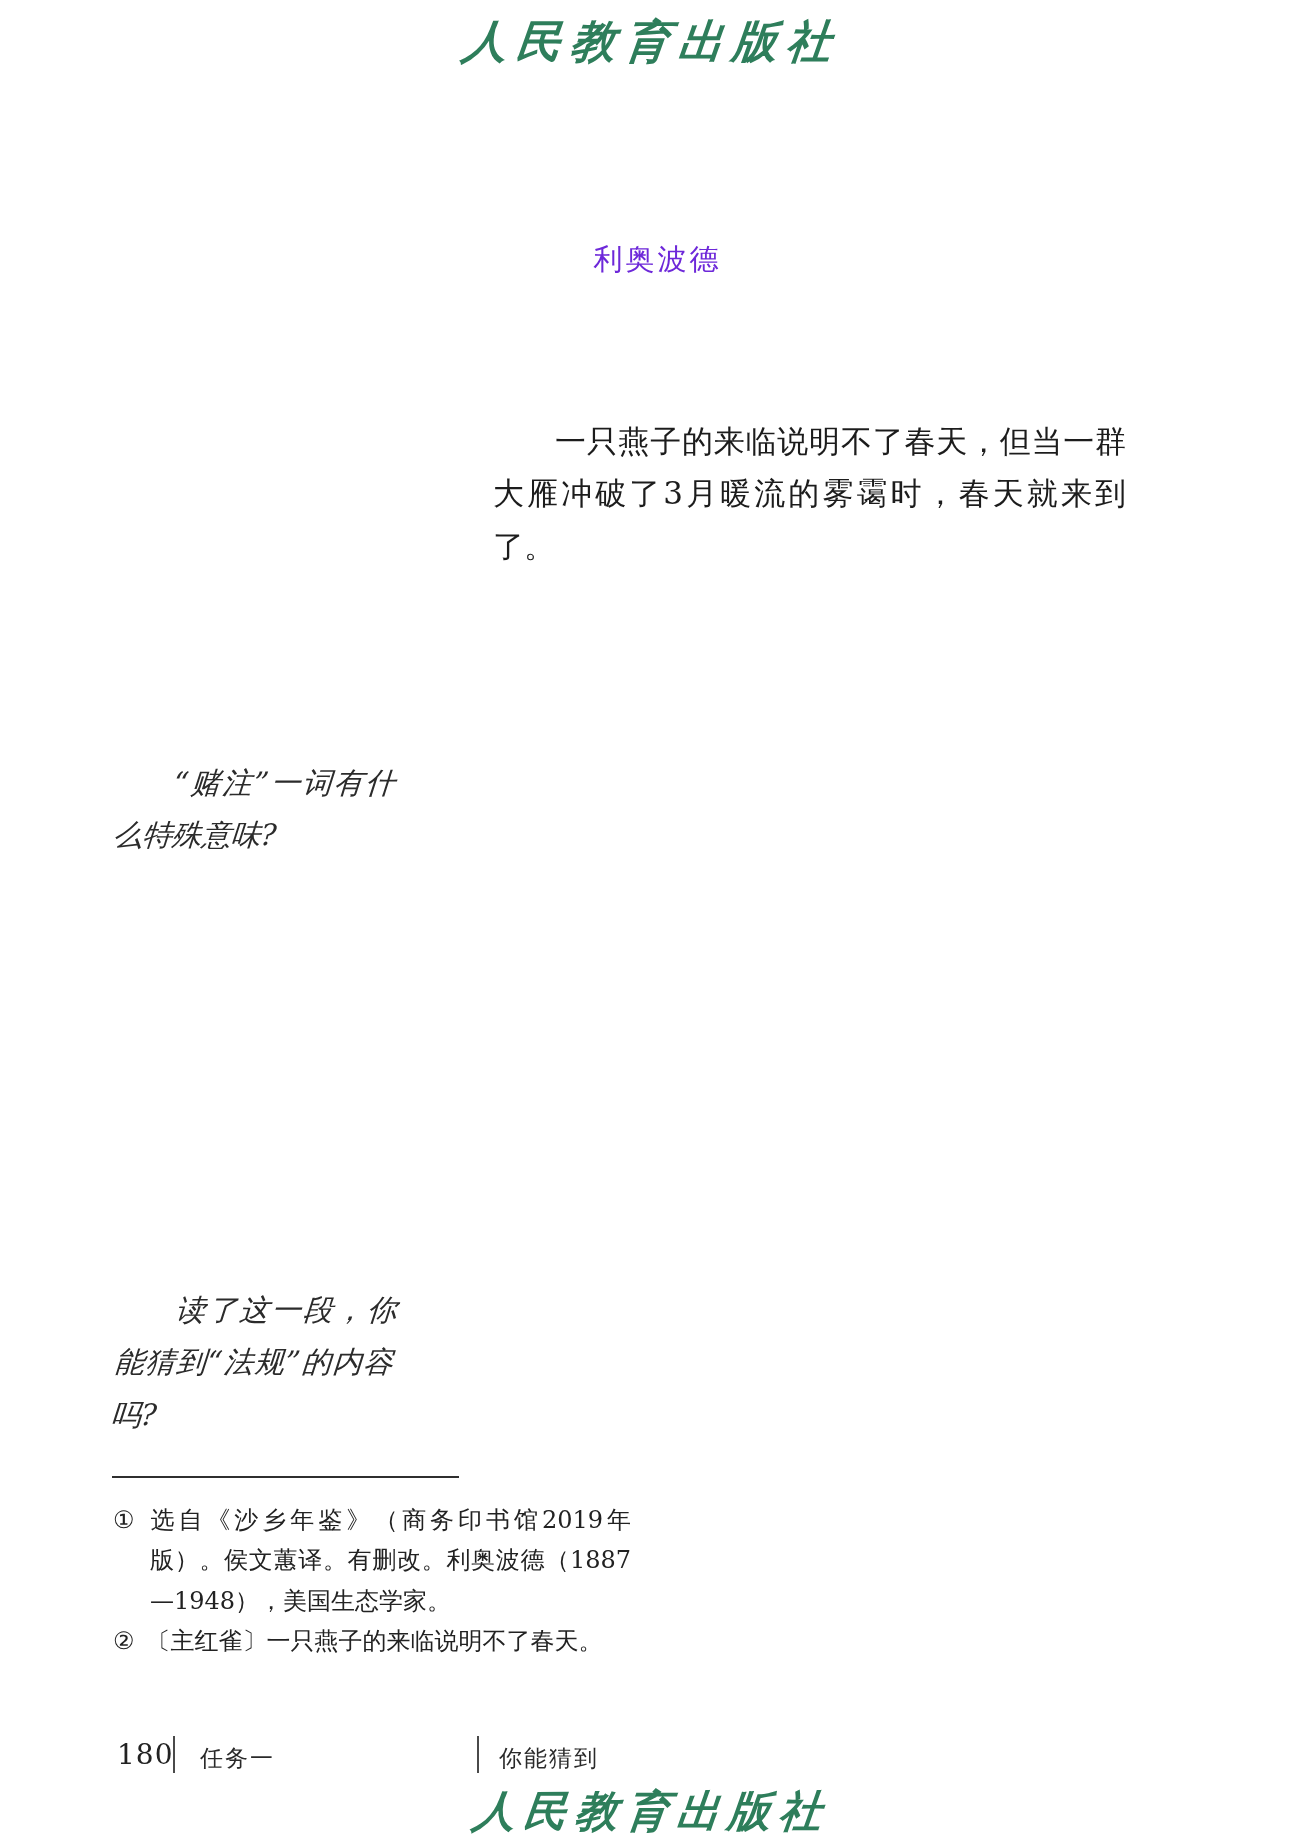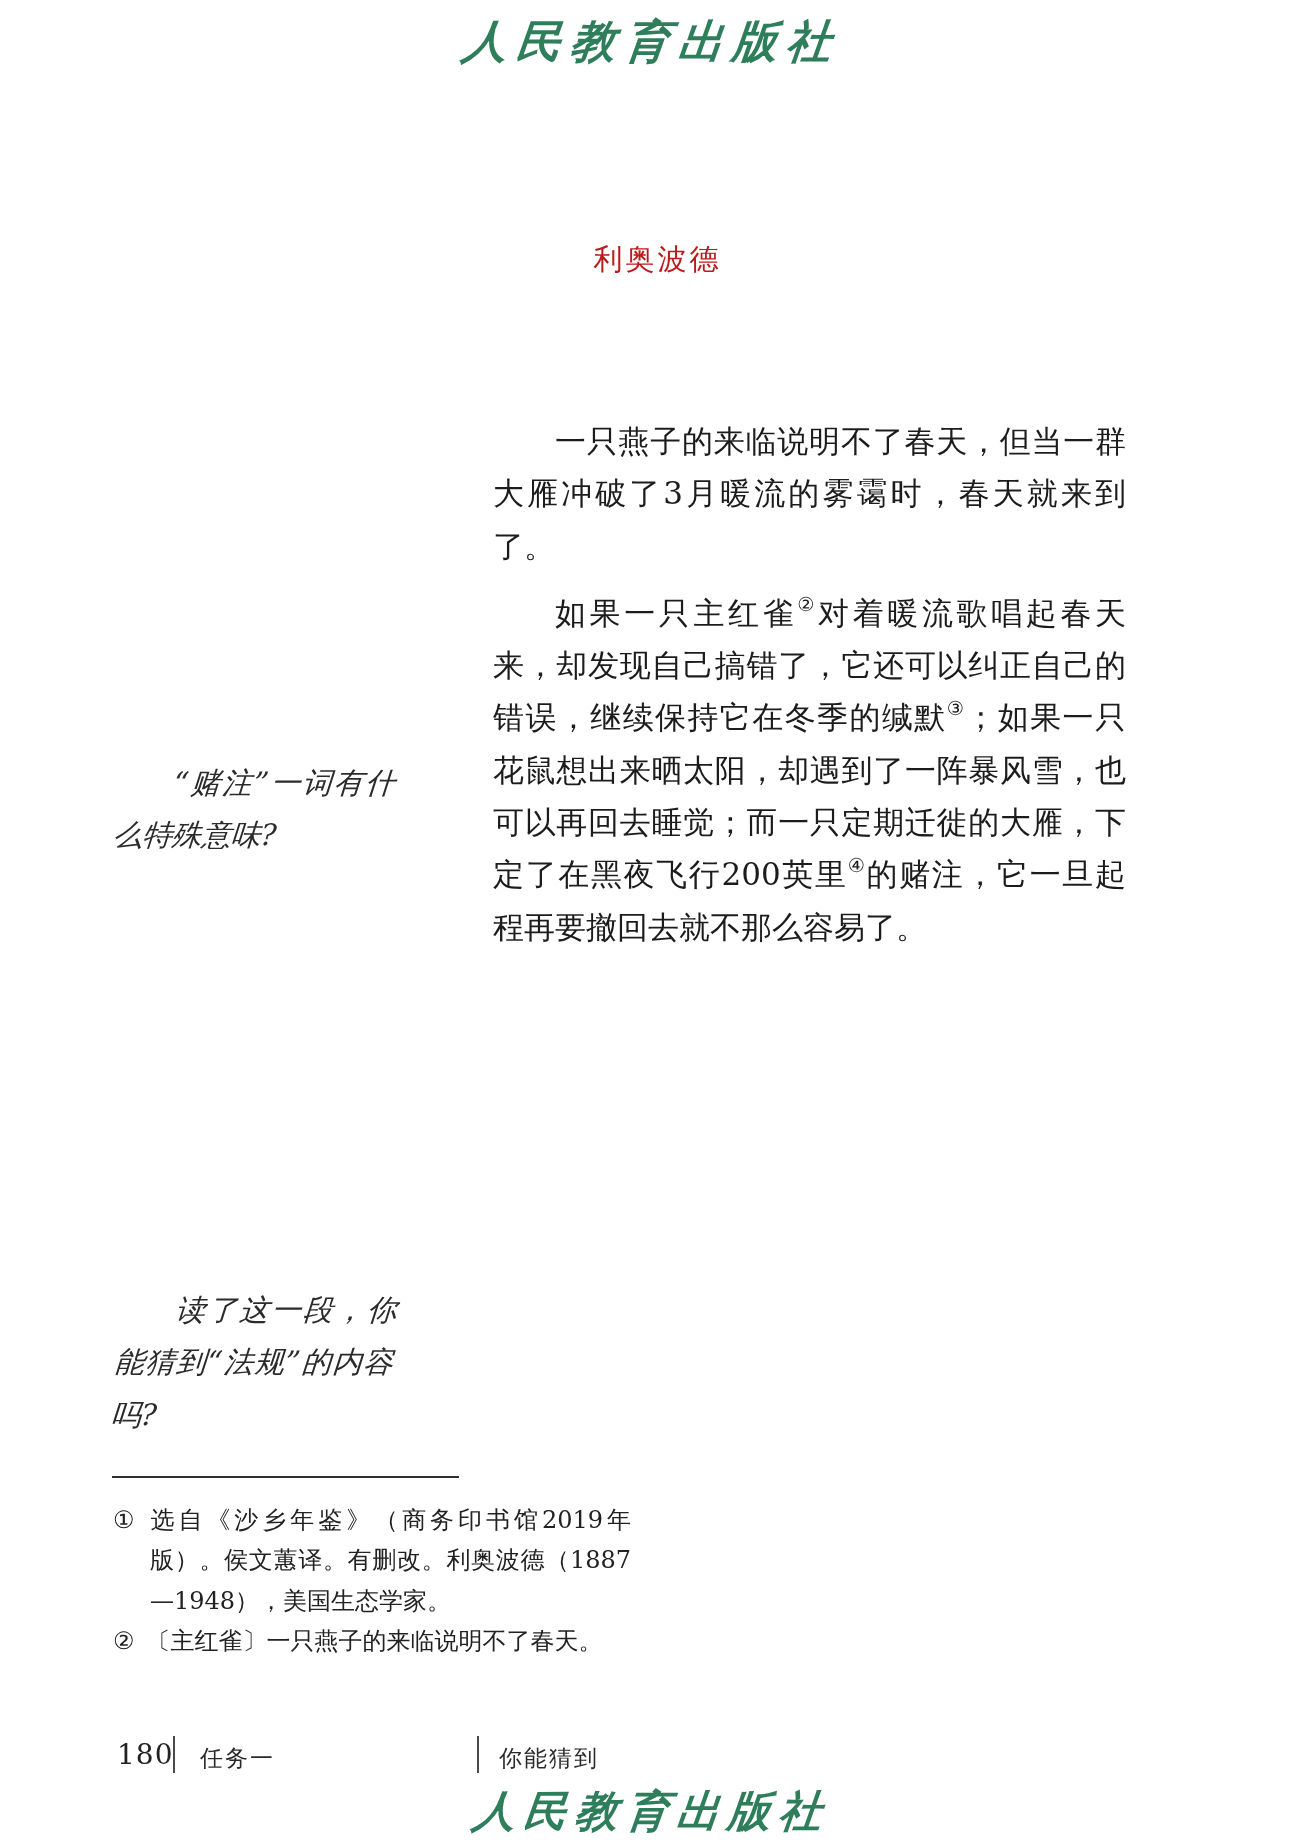--- a/index.html
+++ b/index.html
@@ -41,21 +41,21 @@
   }
   .title-sup{
     font-size:24px;
     vertical-align:super;
     position:relative;top:-14px;left:2px;
     font-weight:normal;
   }
   .author{
     position:absolute;top:240px;left:0;right:0;
     text-align:center;
-    font-size:29px;letter-spacing:3px;color:#b91c1c;padding-left:12px;
+    font-size:29px;letter-spacing:3px;color:#6d28d9;padding-left:12px;
   }
   
   .body-text{
     position:absolute;left:478px;top:400px;width:663px;
     font-size:31px;line-height:52.3px;
     text-align:justify;
     color:#1c1c1c;
   }
   .body-text p{margin:15px;text-indent:62px;}
   .fref{
@@ -120,21 +120,20 @@
 
   <div class="author">利奥波德</div>
 
   <div id="margin-notes">
       <div class="margin-note n1">“赌注”一词有什么特殊意味?</div>
       <div class="margin-note n2">读了这一段，你能猜到“法规”的内容吗?</div>
     </div>
 
   <div class="body-text" id="body-text">
       <p>一只燕子的来临说明不了春天，但当一群大雁冲破了3月暖流的雾霭时，春天就来到了。</p>
-      <p>如果一只主红雀<sup class="fref">②</sup>对着暖流歌唱起春天来，却发现自己搞错了，它还可以纠正自己的错误，继续保持它在冬季的缄默<sup class="fref">③</sup>；如果一只花鼠想出来晒太阳，却遇到了一阵暴风雪，也可以再回去睡觉；而一只定期迁徙的大雁，下定了在黑夜飞行200英里<sup class="fref">④</sup>的赌注，它一旦起程再要撤回去就不那么容易了。</p>
     </div>
 
   <div class="footnote-divider"></div>
 
   <div class="footnotes">
     <div class="fcol fcol-left" id="fcol-left">
         <p class="fitem"><span class="fnum">①</span><span>选自《沙乡年鉴》（商务印书馆2019年版）。侯文蕙译。有删改。利奥波德（1887—1948），美国生态学家。</span></p>
         <p class="fitem"><span class="fnum">②</span><span>〔主红雀〕一只燕子的来临说明不了春天。</span></p>
       </div>
   </div>

